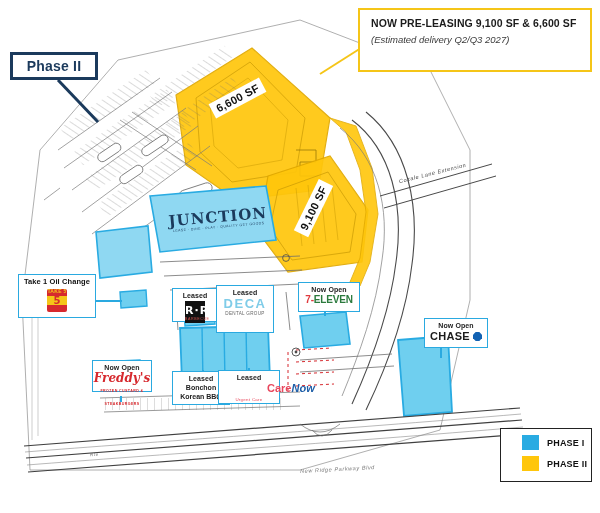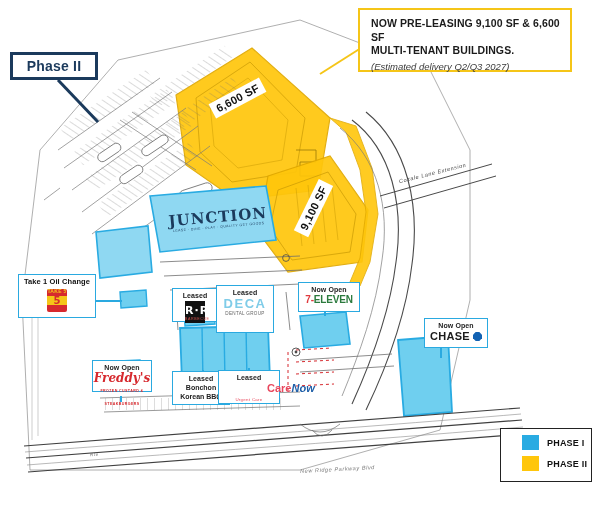--- a/index.html
+++ b/index.html
@@ -5,21 +5,21 @@
   html,body{margin:0;padding:0;background:#ffffff;}
   body{width:600px;height:513px;overflow:hidden;
        font-family:"Liberation Sans",sans-serif;}
   #stage{position:relative;width:600px;height:513px;background:#ffffff;}
 
   
   .planwrap{position:absolute;inset:0;}
   .planwrap svg{display:block;}
 
   
-  .callout{position:absolute;left:358px;top:8px;width:214px;height:64px;
+  .callout{position:absolute;left:358px;top:8px;width:234px;height:64px;
            border:2px solid #F5C518;background:#ffffff;box-sizing:border-box;
            padding:7px 10px 6px 11px;}
   .callout .l1,.callout .l2{font-size:10.5px;font-weight:bold;color:#1b1b1b;
            line-height:13.5px;letter-spacing:.1px;}
   .callout .l3{font-size:9.5px;font-style:italic;color:#3a3a3a;
            line-height:13px;margin-top:2px;}
   .callout-leader{position:absolute;left:318px;top:46px;width:44px;height:30px;}
 
   
   .phase2{position:absolute;left:10px;top:52px;width:88px;height:28px;
@@ -254,21 +254,20 @@
   <div class="junction">
     <div class="nm">JUNCTION</div>
     <div class="tg">LEASE · DINE · PLAY · QUALITY GET GOODS</div>
   </div>
 
   <svg class="callout-leader" width="44" height="30" viewBox="0 0 44 30">
     <line x1="43" y1="2" x2="2" y2="28" stroke="#F5C518" stroke-width="2"></line>
   </svg>
   <div class="callout">
     <div class="l1">NOW PRE-LEASING 9,100 SF &amp; 6,600 SF</div>
-    <div class="l2">MULTI-TENANT BUILDINGS.</div>
     <div class="l3">(Estimated delivery Q2/Q3 2027)</div>
   </div>
 
   <div class="phase2">
     <span>Phase II</span>
   </div>
   <svg class="phase2-leader" width="46" height="46" viewBox="0 0 46 46">
     <line x1="2" y1="2" x2="42" y2="44" stroke="#1B3A5C" stroke-width="3"></line>
   </svg>
 

